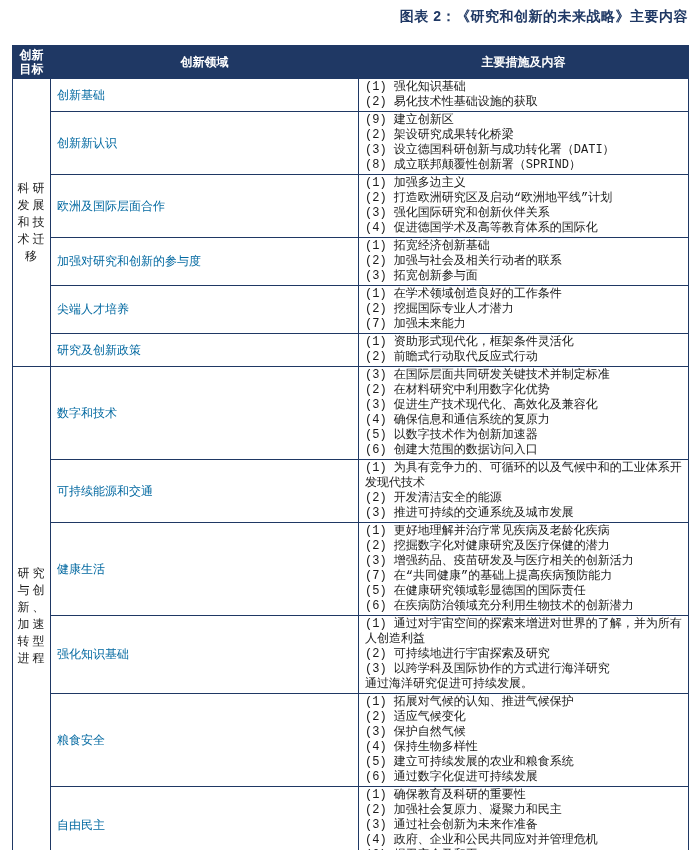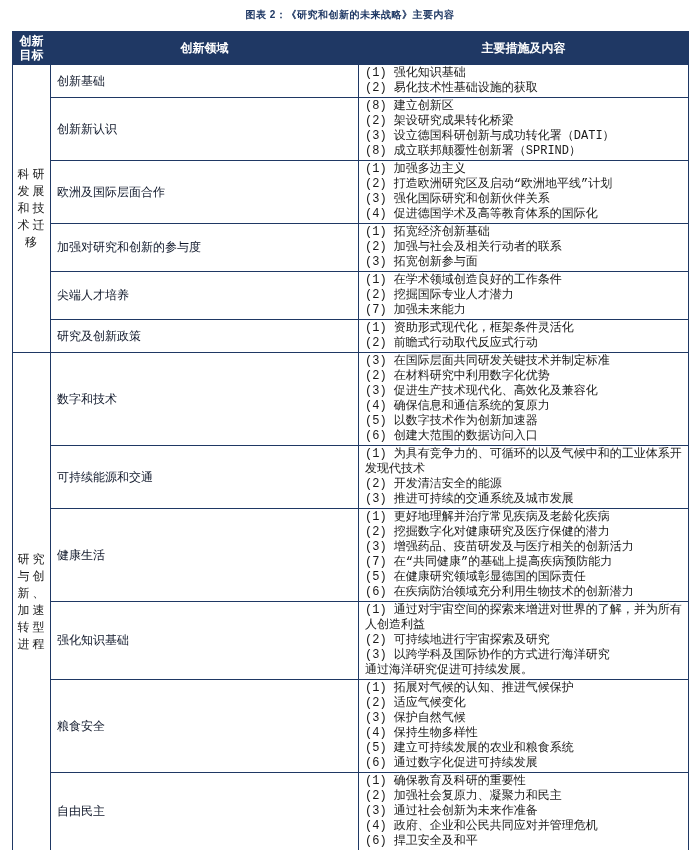--- a/index.html
+++ b/index.html
@@ -5,25 +5,25 @@
   * { margin:0; padding:0; box-sizing:border-box; }
   html,body { background:#ffffff; }
   body {
     width:700px; height:850px;
     font-family:"Liberation Sans","DejaVu Sans",sans-serif;
     color:#1a1a1a;
     overflow:hidden;
   }
   .page { width:700px; height:850px; padding:8px 12px 4px 12px; position:relative; }
   .fig-title {
-    text-align:center;
+    text-align:right;
     color:#1f3864;
     font-weight:bold;
-    font-size:10px;
-    margin-bottom:9px;
+    font-size:14px;
+    margin-bottom:19px;
     letter-spacing:0.5px;
   }
   table.strategy {
     width:676px;
     table-layout:fixed;
     border-collapse:collapse;
   }
   table.strategy th, table.strategy td {
     border:1px solid #1f3864;
   }
@@ -46,21 +46,21 @@
     letter-spacing:3px;
     padding:2px 1px 2px 3px;
     word-break:break-all;
     color:#1a1a1a;
   }
   td.field-cell {
     vertical-align:middle;
     font-size:12px;
     padding:2px 4px 2px 6px;
     line-height:15px;
-    color:#0f172a;
+    color:#0369a1;
   }
   td.measures-cell {
     vertical-align:middle;
     font-size:12px;
     padding:1px 4px 1px 6px;
     color:#1a1a1a;
   }
   .measure-line {
     line-height:15px;
     word-break:break-all;
@@ -91,21 +91,21 @@
           <td class="goal-cell" rowspan="6">科研发展和技术迁移</td>
           <td class="field-cell">创新基础</td>
           <td class="measures-cell">
             <div class="measure-line">(1) 强化知识基础</div>
             <div class="measure-line">(2) 易化技术性基础设施的获取</div>
           </td>
         </tr>
         <tr>
           <td class="field-cell">创新新认识</td>
           <td class="measures-cell">
-            <div class="measure-line">(8) 建立创新区</div>
+            <div class="measure-line">(9) 建立创新区</div>
             <div class="measure-line">(2) 架设研究成果转化桥梁</div>
             <div class="measure-line">(3) 设立德国科研创新与成功转化署（DATI）</div>
             <div class="measure-line">(8) 成立联邦颠覆性创新署（SPRIND）</div>
           </td>
         </tr>
         <tr>
           <td class="field-cell">欧洲及国际层面合作</td>
           <td class="measures-cell">
             <div class="measure-line">(1) 加强多边主义</div>
             <div class="measure-line">(2) 打造欧洲研究区及启动“欧洲地平线”计划</div>

